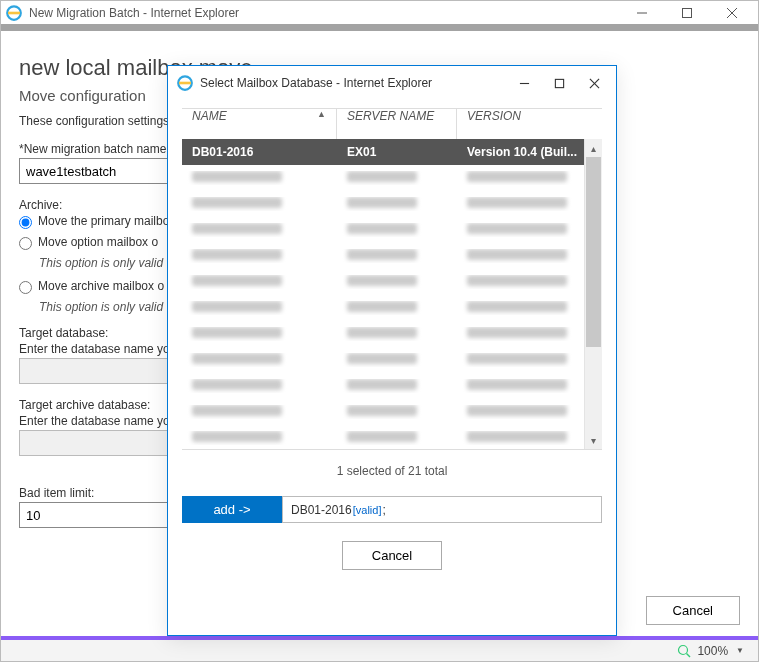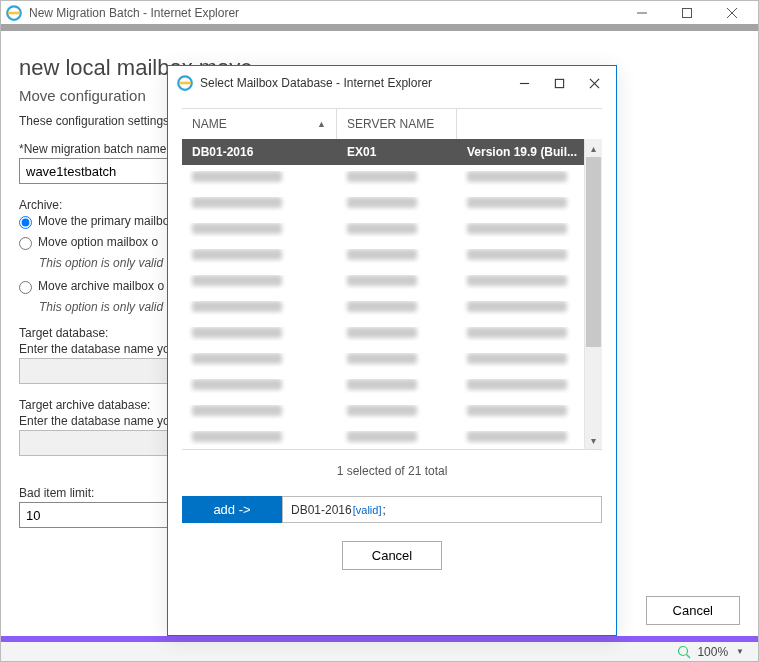--- a/index.html
+++ b/index.html
@@ -23,38 +23,38 @@
   .text-input.grey { background: #f0f0f0; border-color: #bbb; }
   .radio-row { display: flex; align-items: flex-start; margin-bottom: 6px; }
   .radio-row input { margin-right: 6px; margin-top: 2px; }
   .radio-note { font-style: italic; color: #555; margin-left: 20px; margin-bottom: 9px; }
   .section { margin-bottom: 12px; }
 
   .main-buttons { position: absolute; bottom: 36px; right: 18px; display: flex; gap: 8px; }
   .btn { border: 1px solid #aaa; background: #fff; padding: 6px 26px; font-size: 13px; font-family: inherit; }
 
   
-  .statusbar { position: absolute; bottom: 0; left: 0; right: 0; height: 25px; border-top: 6px solid #8b5cf6; background: #f4f4f4; display: flex; align-items: center; justify-content: flex-end; padding-right: 14px; gap: 6px; font-size: 12px; color: #444; }
+  .statusbar { position: absolute; bottom: 0; left: 0; right: 0; height: 25px; border-top: 4px solid #8b5cf6; background: #f4f4f4; display: flex; align-items: center; justify-content: flex-end; padding-right: 14px; gap: 6px; font-size: 12px; color: #444; }
   .statusbar .globe { width: 14px; height: 14px; }
   .statusbar .drop { font-size: 8px; color: #555; margin-left: 2px; }
 
   
   .modal-window { position: absolute; left: 167px; top: 65px; width: 450px; height: 571px; border: 1px solid #0078d7; background: #fff; box-shadow: 0 4px 20px rgba(0,0,0,0.1); }
   .modal-titlebar { display: flex; align-items: center; height: 34px; padding: 0 4px 0 8px; }
   .modal-titlebar .ie-icon { width: 18px; height: 18px; margin-right: 6px; }
   .modal-titlebar .title { flex: 1; font-size: 12px; color: #333; }
   .modal-controls { display: flex; }
   .modal-cbtn { width: 35px; height: 28px; display: flex; align-items: center; justify-content: center; color: #333; }
   .modal-cbtn svg { width: 11px; height: 11px; }
 
   .modal-body { padding: 8px 14px 14px 14px; }
 
   .table-wrap { border-top: 1px solid #ddd; border-bottom: 1px solid #ddd; position: relative; }
   .table-head { display: flex; height: 30px; align-items: center; font-size: 12px; color: #555; }
-  .th { border-right: 1px solid #ddd; padding: 0 10px; display: flex; align-items: center; height: 100%; }
+  .th { border-right: 1px solid #ddd; padding: 0 10px; display: flex; height: 100%; font-style: italic; }
   .th.name { width: 155px; justify-content: space-between; }
   .th.server { width: 120px; }
   .th.version { flex: 1; border-right: none; }
   .sort-icon { font-size: 9px; color: #666; }
 
   .table-body { height: 310px; overflow: hidden; position: relative; }
   .table-row { display: flex; height: 26px; align-items: center; padding: 0; font-size: 12px; }
   .table-row .td { padding: 0 10px; overflow: hidden; white-space: nowrap; text-overflow: ellipsis; }
   .table-row .td.name { width: 155px; }
   .table-row .td.server { width: 120px; }
@@ -201,26 +201,27 @@
   </div>
 
   <div class="modal-body">
     <div class="table-wrap">
       <div class="table-head">
         <div class="th name">
           <span>NAME</span>
           <span class="sort-icon">▲</span>
         </div>
         <div class="th server">SERVER NAME</div>
+        <div class="th version">VERSION</div>
       </div>
       <div class="table-body">
         <div class="table-row selected">
           <div class="td name">DB01-2016</div>
           <div class="td server">EX01</div>
-          <div class="td version">Version 19.9 (Buil...</div>
+          <div class="td version">Version 10.4 (Buil...</div>
         </div>
 
         <div class="table-row blurred">
             <div class="td name"></div>
             <div class="td server"></div>
             <div class="td version"></div>
           </div>
         <div class="table-row blurred">
             <div class="td name"></div>
             <div class="td server"></div>

